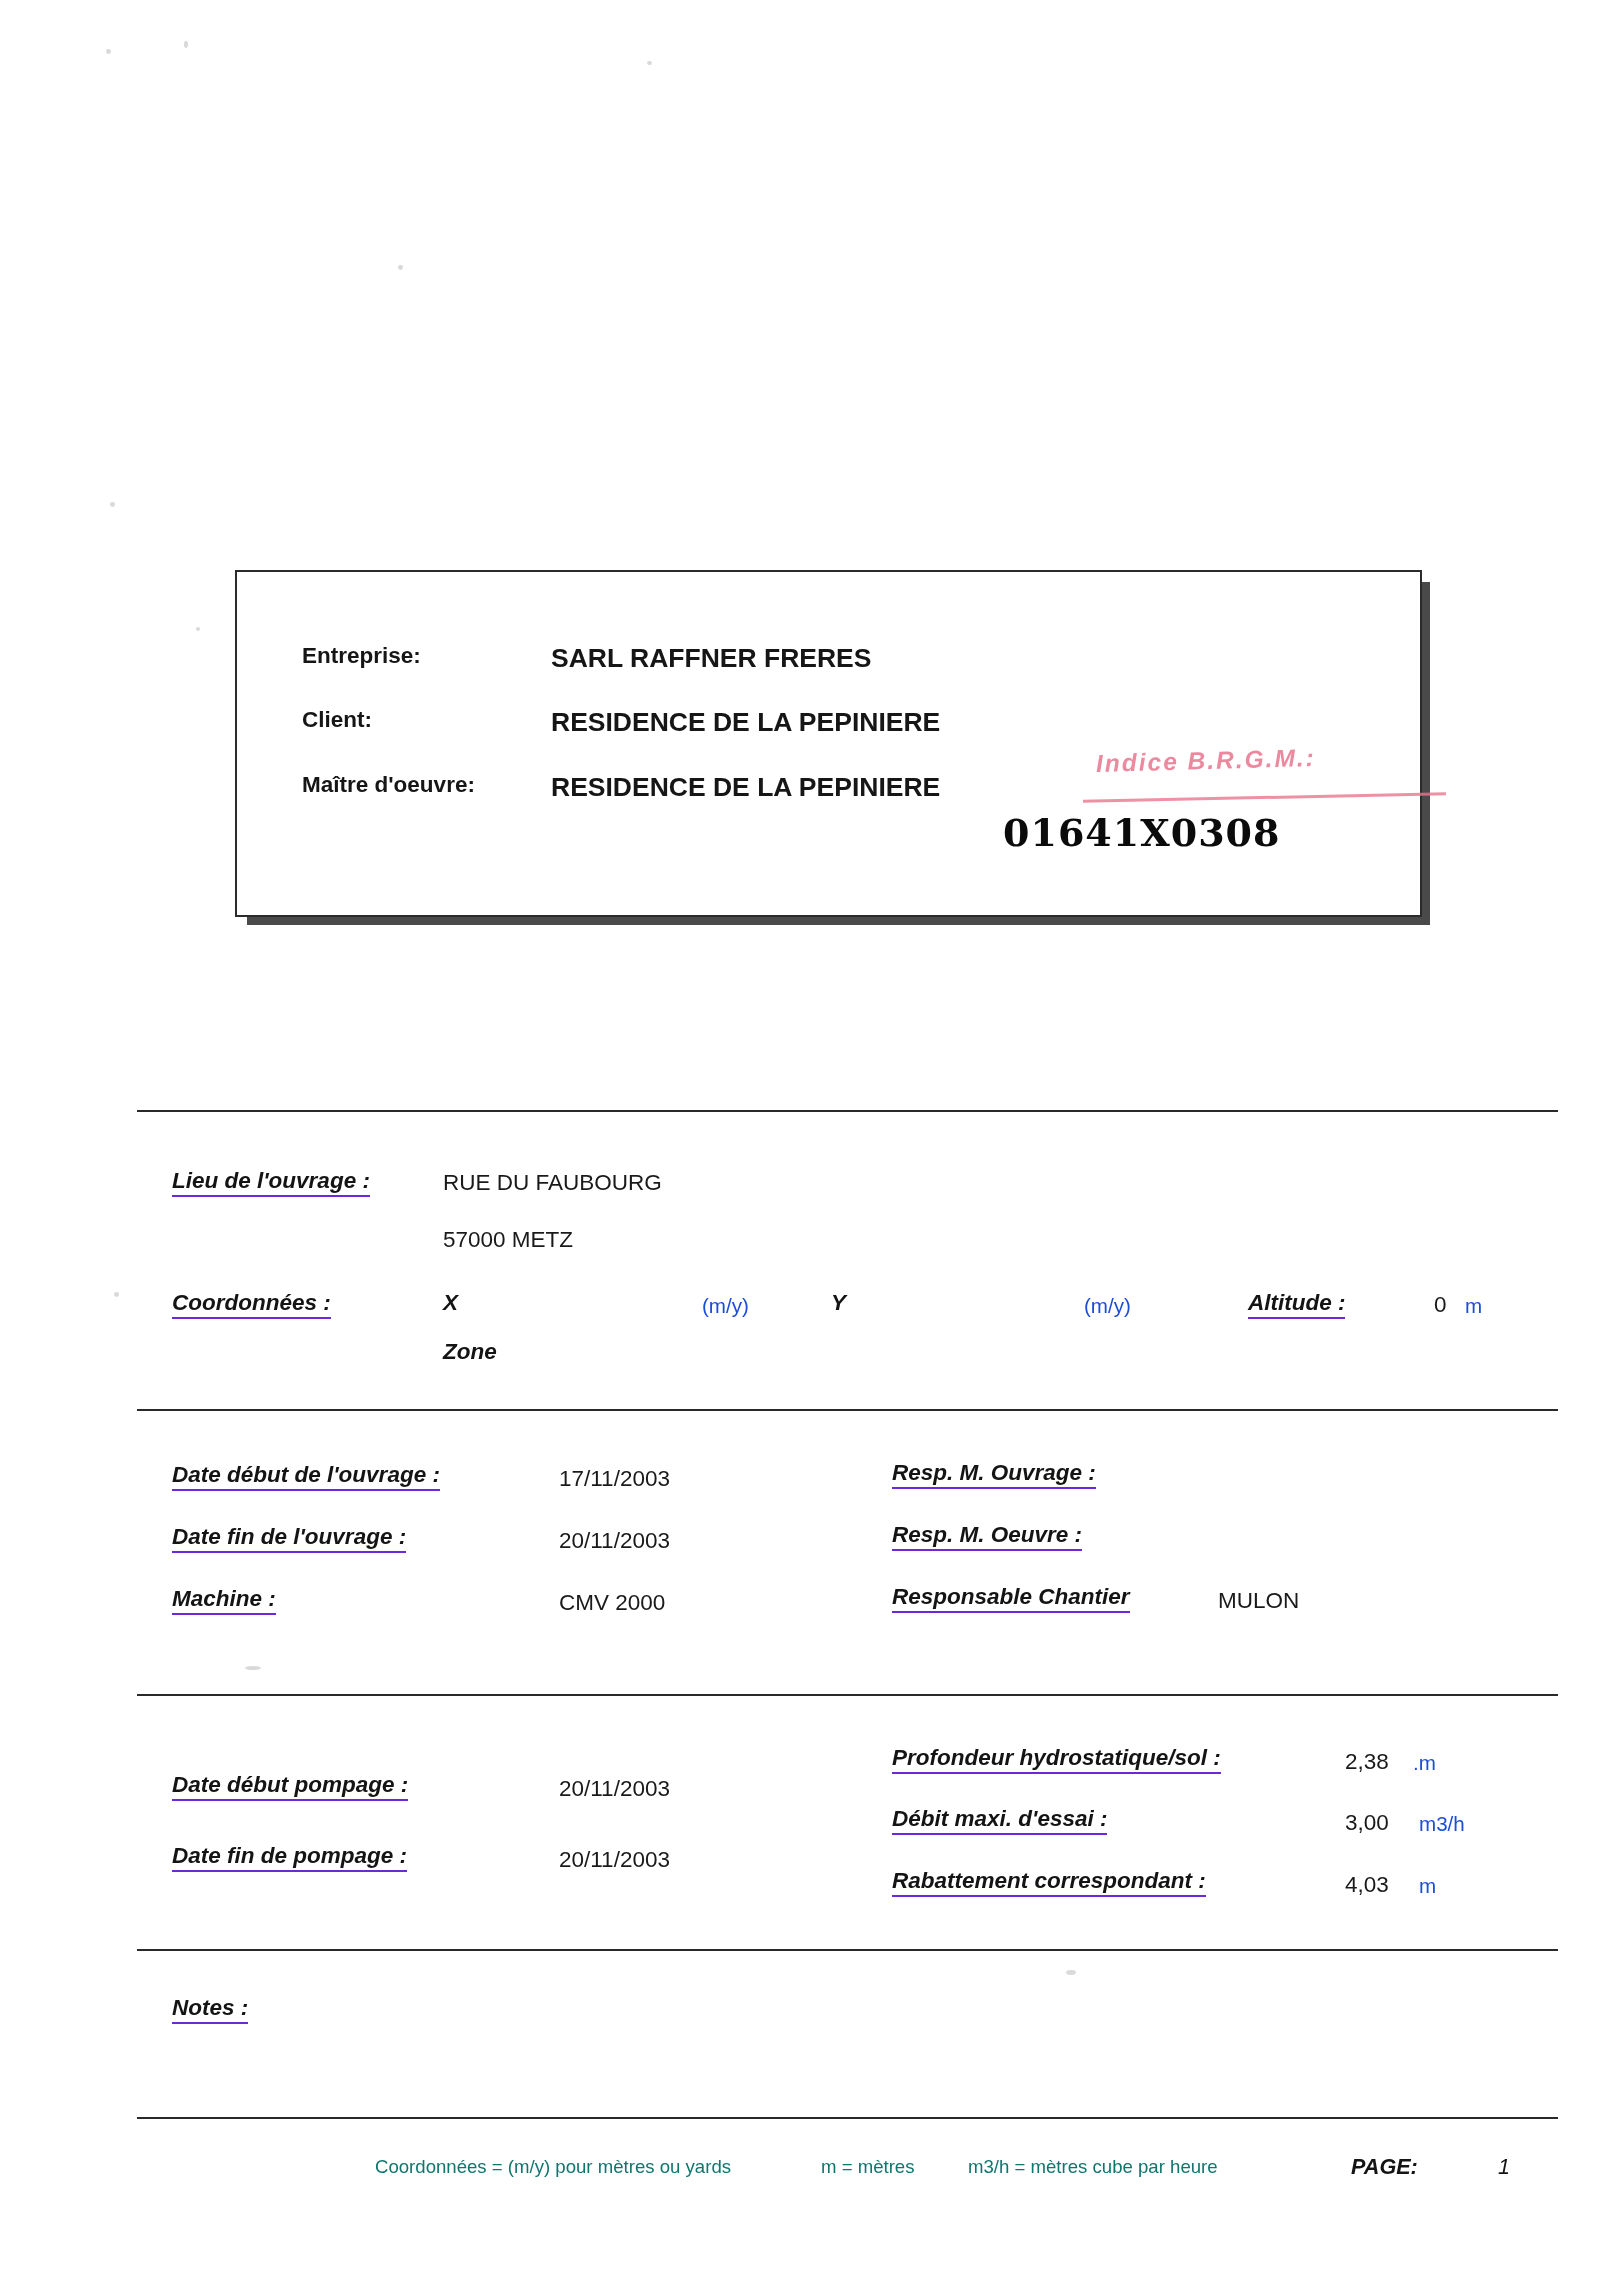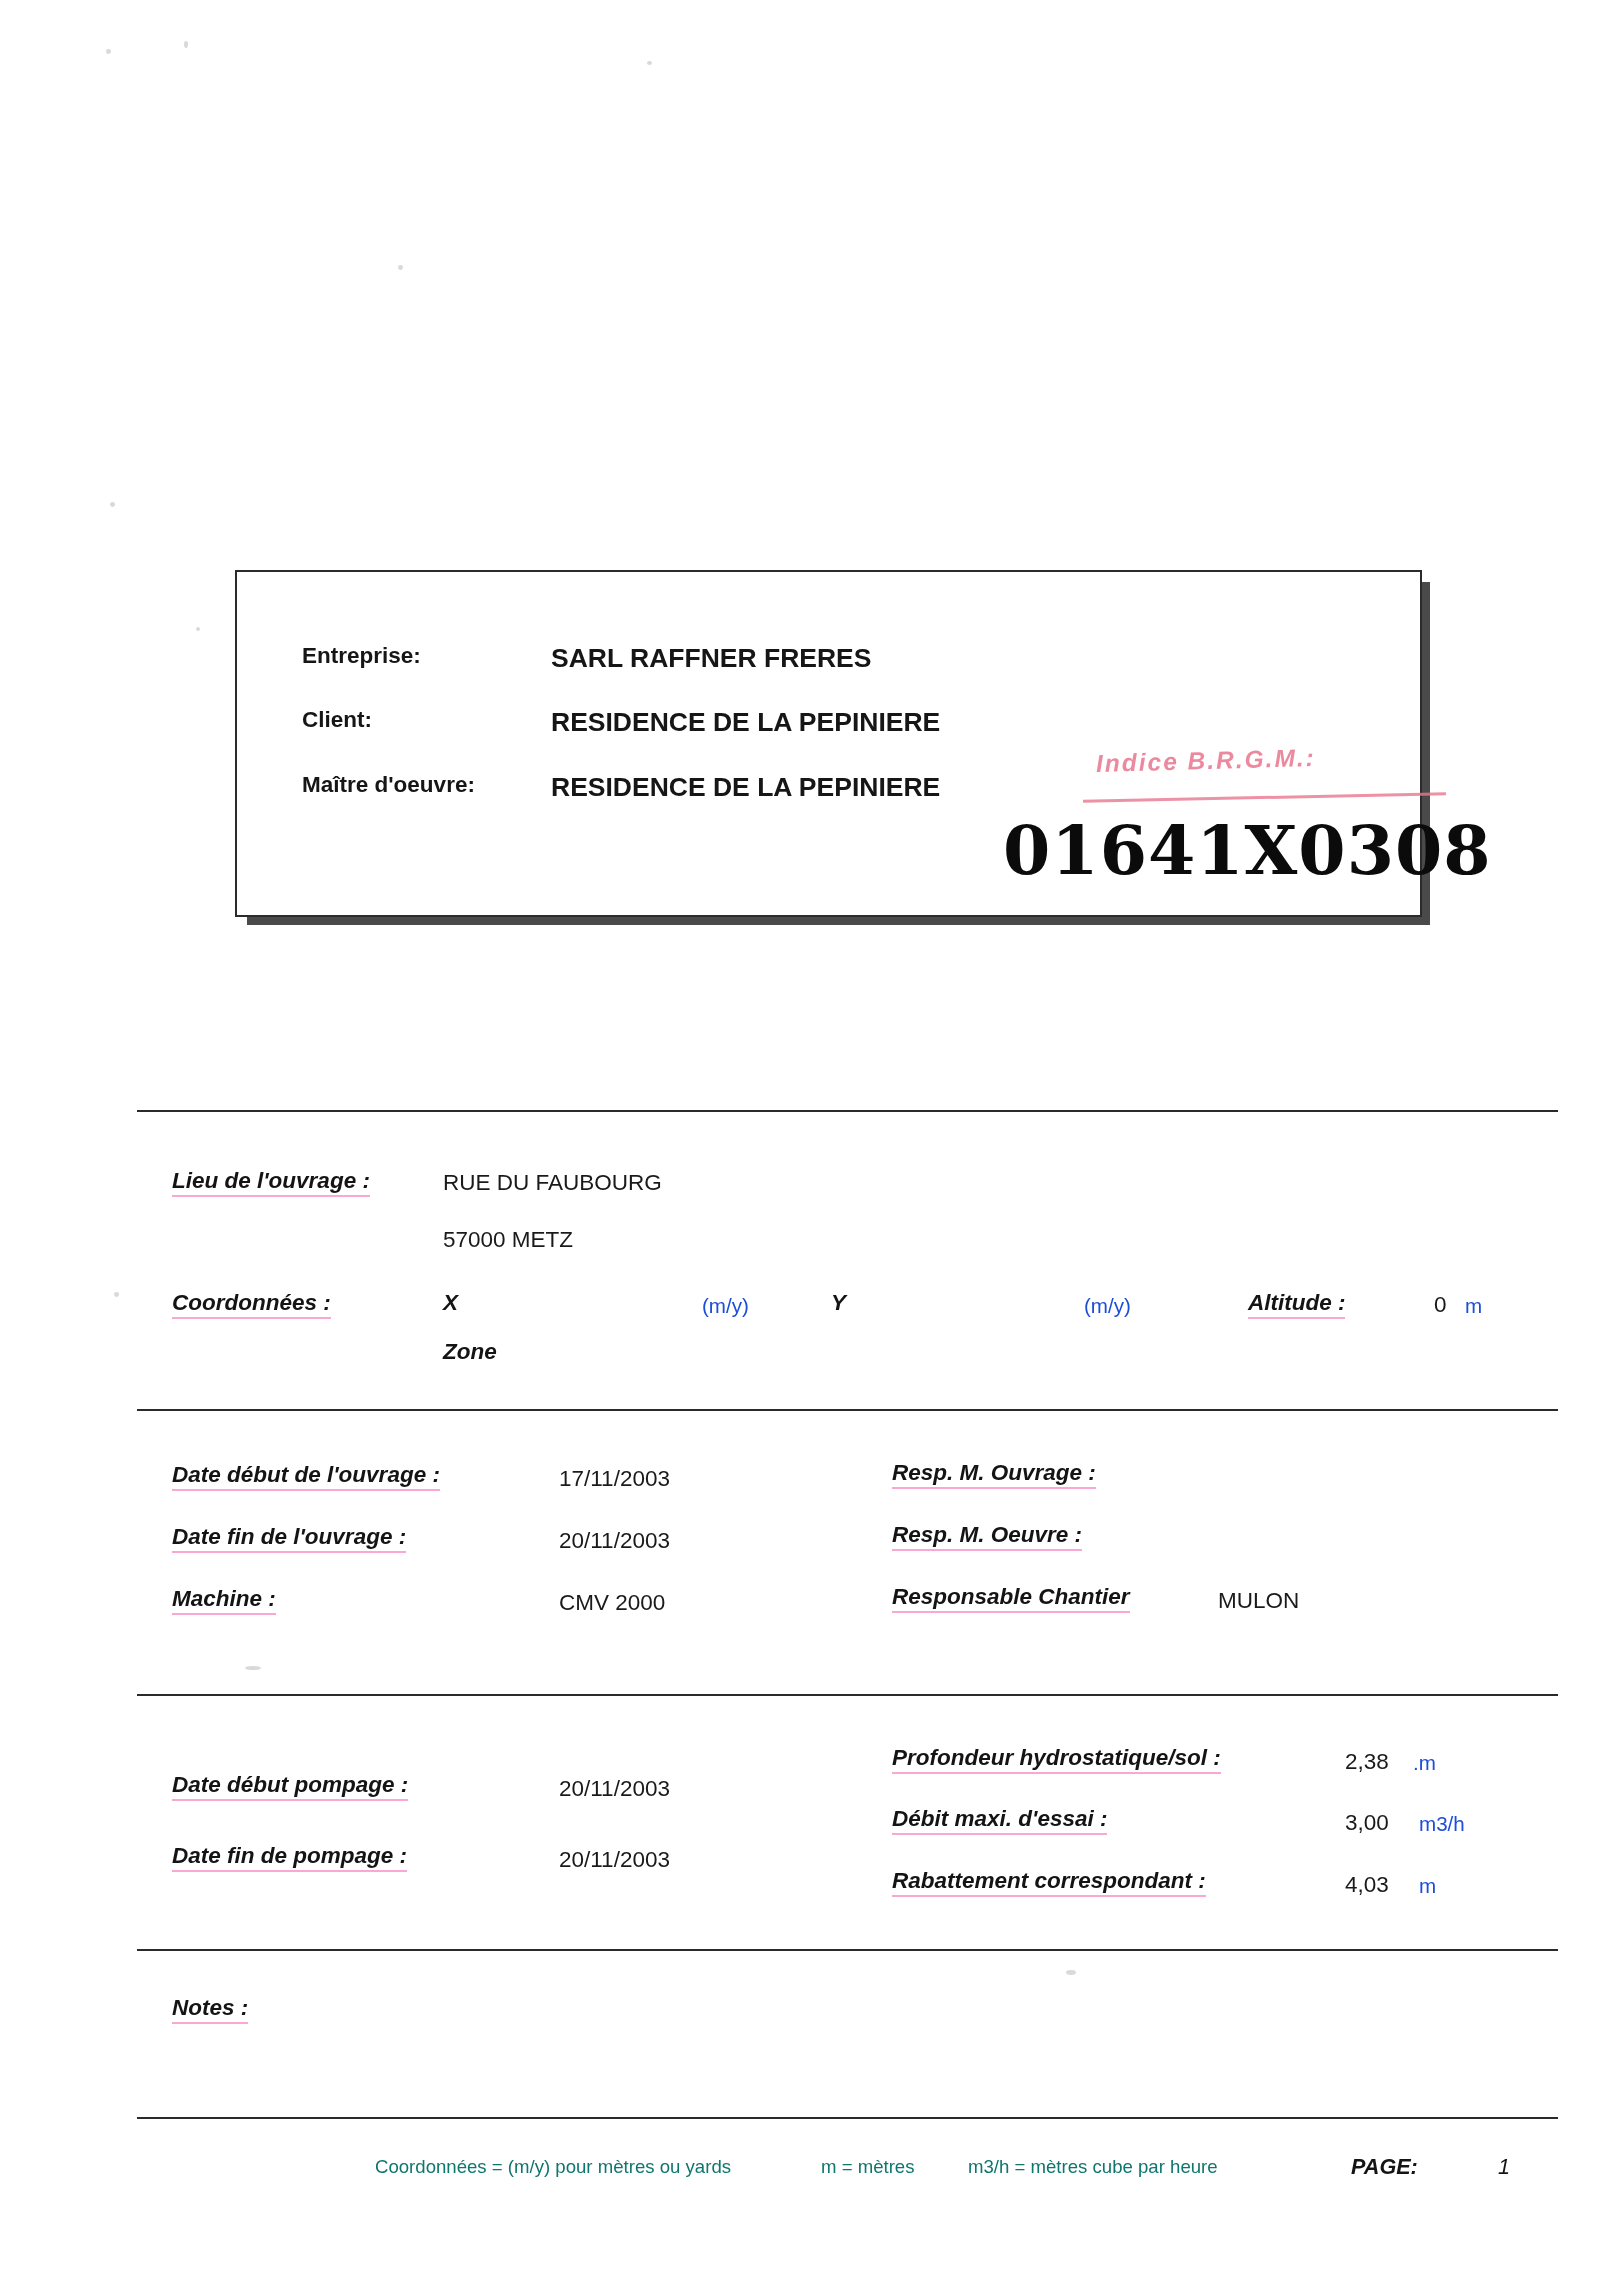--- a/index.html
+++ b/index.html
@@ -114,21 +114,21 @@
     height: 2.9px;
     background: #e8768f;
     transform: rotate(-1.2deg);
     opacity: .8;
   }
   .brgm-number {
     position: absolute;
     left: 1003px;
     top: 810px;
     font-family: "DejaVu Serif", serif;
-    font-size: 68px;
+    font-size: 38px;
     font-weight: bold;
     letter-spacing: 1px;
     color: #0b0b0b;
     white-space: nowrap;
   }
 
   
   .rule {
     position: absolute;
     left: 137px;
@@ -138,21 +138,21 @@
   }
 
   
   .fl {               
     position: absolute;
     font-size: 22.5px;
     font-style: italic;
     font-weight: bold;
     color: #141414;
     white-space: nowrap;
-    border-bottom: 2px solid #f9a8d4;
+    border-bottom: 2px solid #6d28d9;
     padding-bottom: 1px;
   }
   .fv {               
     position: absolute;
     font-size: 22.5px;
     color: #1a1a1a;
     white-space: nowrap;
   }
   .fi {               
     position: absolute;

